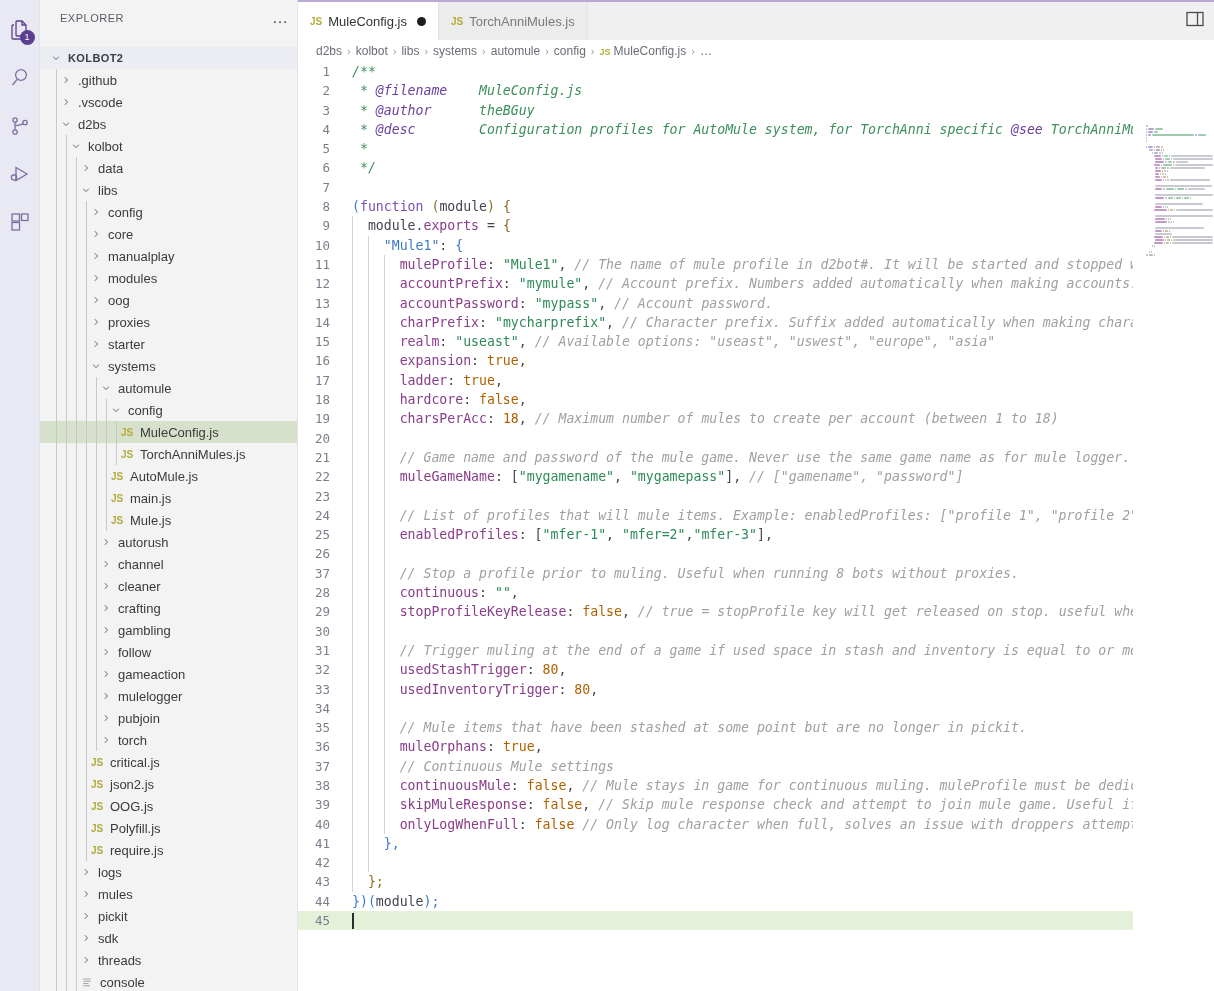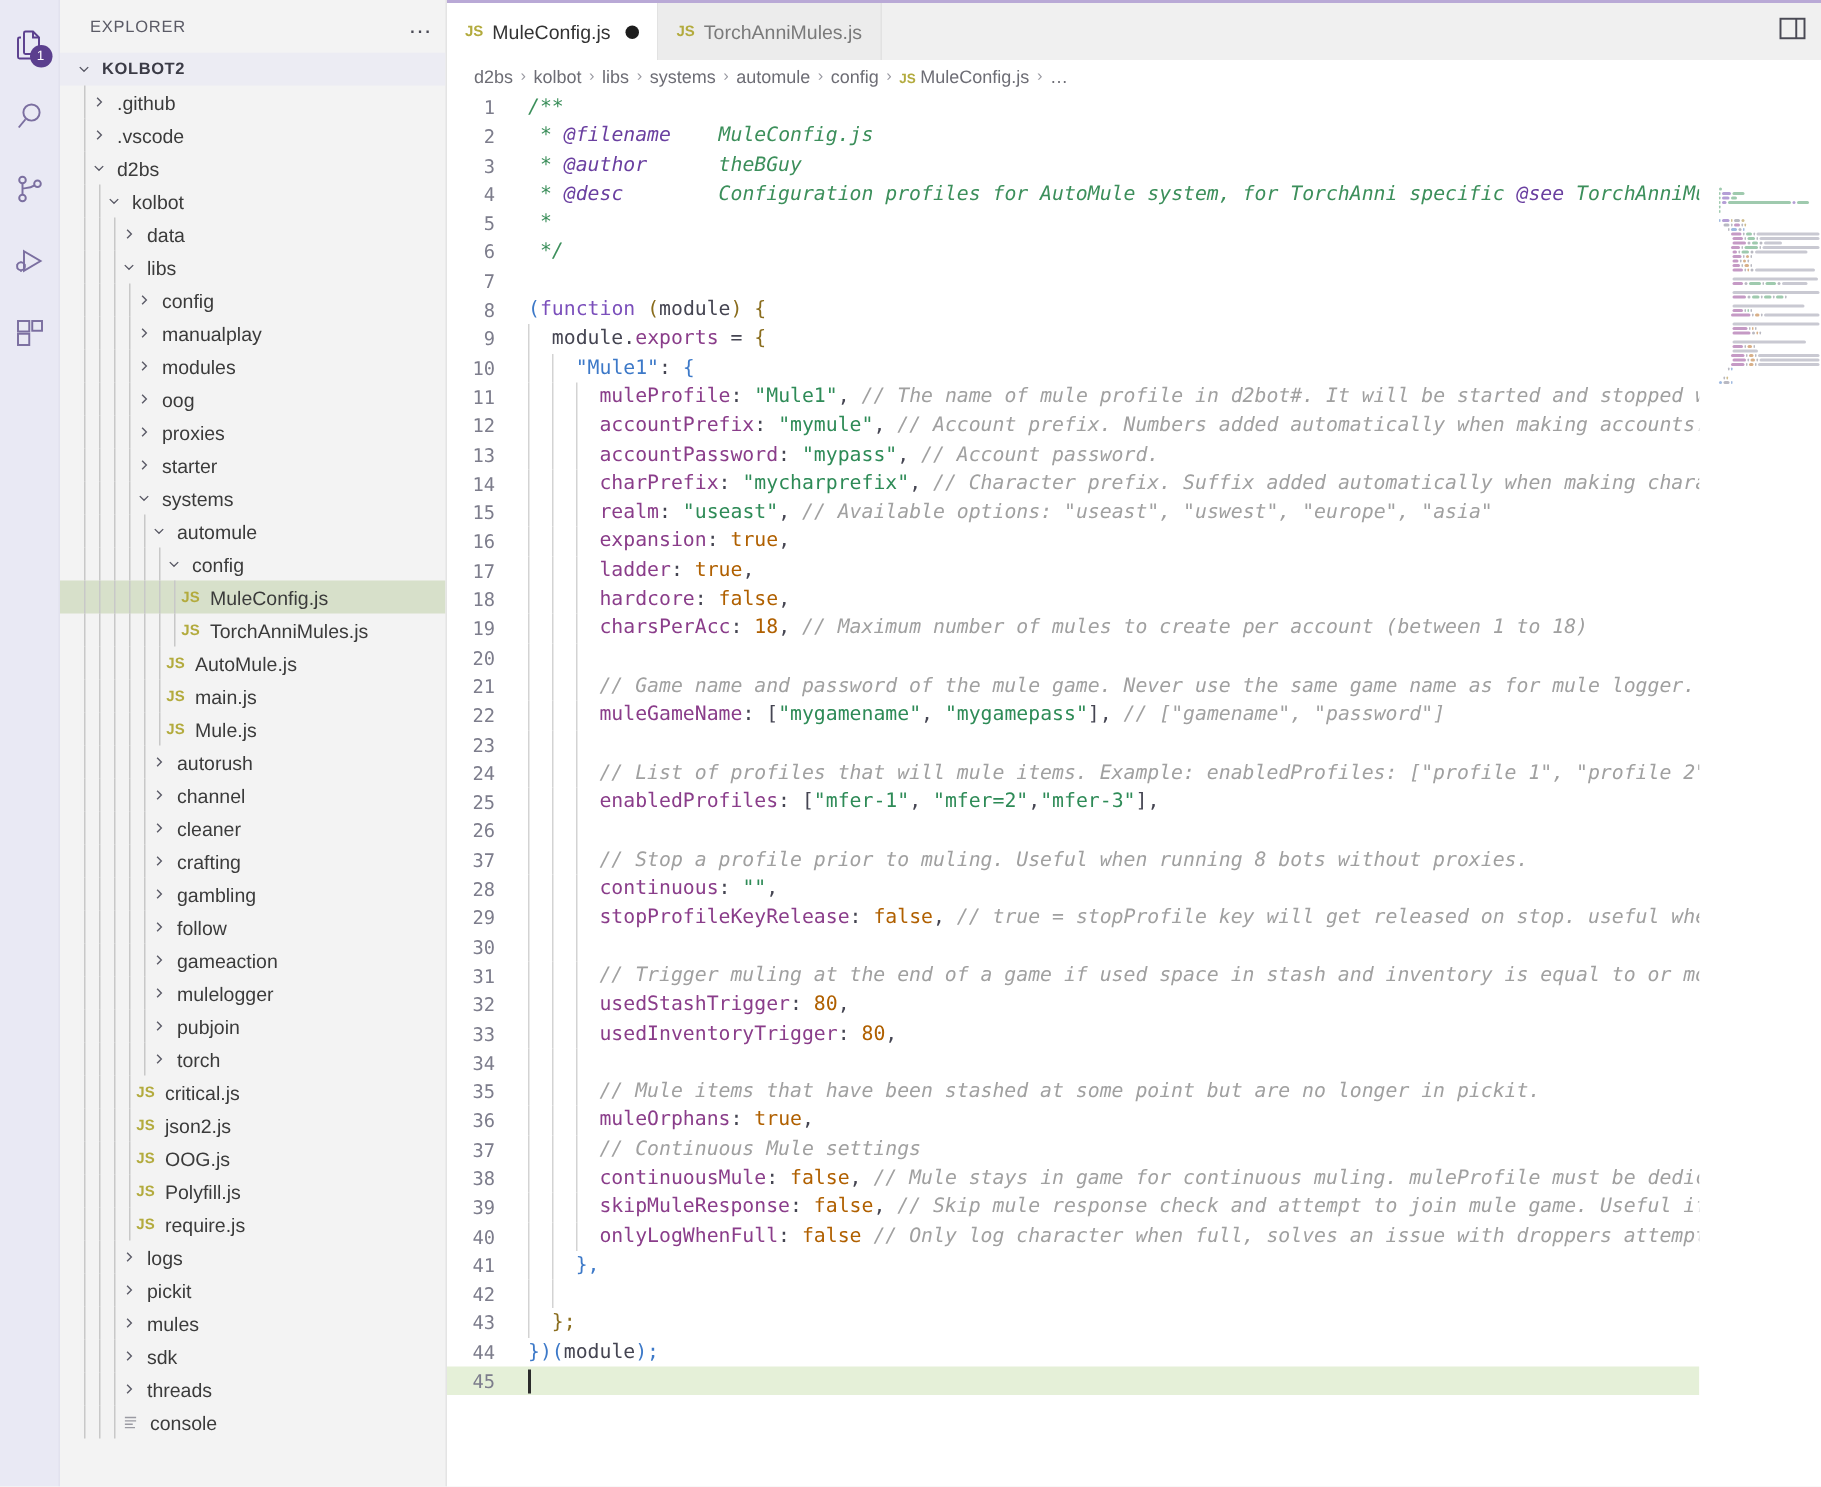--- a/index.html
+++ b/index.html
@@ -42,21 +42,21 @@
     border-right: 1px solid #e4e4e4;
   }
   .sb-header {
     height: 35px; display: flex; align-items: center;
     padding: 0 8px 0 20px;
     font-size: 11px; letter-spacing: .5px; color: #5b5b66;
     text-transform: uppercase;
   }
   .sb-header .title { flex: 1; }
   .sb-dots { color: #4a4a55; font-size: 16px; letter-spacing: 1px; cursor: pointer; line-height: 10px; }
-  .sb-tree { flex: 1; overflow: hidden; position: relative; }
+  .sb-tree { flex: 1; overflow: hidden; position: relative; margin-top: 12px; }
 
   .row {
     height: 22px; display: flex; align-items: center;
     font-size: 13px; color: #3b3b3b; white-space: nowrap;
     cursor: pointer; position: relative;
   }
   .row.root { background: #ececf3; font-weight: bold; font-size: 11px; letter-spacing: .4px; color: #3b3b46; text-transform: uppercase; }
   .row.selected { background: #d7e0ca; }
   .twisty {
     width: 16px; flex: 0 0 16px; display: flex; align-items: center; justify-content: center;
@@ -308,20 +308,33 @@
           <div class="indent-guide" style="left: 16px;"></div>
           <div class="indent-guide" style="left: 26px;"></div>
           <div class="indent-guide" style="left: 36px;"></div>
           <div class="indent-guide" style="left: 46px;"></div>
           <div style="flex: 0 0 48px; width: 48px;"></div>
           <div class="twisty">
             <svg width="10" height="10" viewBox="0 0 16 16" fill="none" stroke="#5a5a66" stroke-width="1.5">
               <path d="M6 3.5 10.5 8 6 12.5"></path>
             </svg>
           </div>
+          <span class="rlabel">core</span>
+        </div>
+        <div class="row">
+          <div class="indent-guide" style="left: 16px;"></div>
+          <div class="indent-guide" style="left: 26px;"></div>
+          <div class="indent-guide" style="left: 36px;"></div>
+          <div class="indent-guide" style="left: 46px;"></div>
+          <div style="flex: 0 0 48px; width: 48px;"></div>
+          <div class="twisty">
+            <svg width="10" height="10" viewBox="0 0 16 16" fill="none" stroke="#5a5a66" stroke-width="1.5">
+              <path d="M6 3.5 10.5 8 6 12.5"></path>
+            </svg>
+          </div>
           <span class="rlabel">manualplay</span>
         </div>
         <div class="row">
           <div class="indent-guide" style="left: 16px;"></div>
           <div class="indent-guide" style="left: 26px;"></div>
           <div class="indent-guide" style="left: 36px;"></div>
           <div class="indent-guide" style="left: 46px;"></div>
           <div style="flex: 0 0 48px; width: 48px;"></div>
           <div class="twisty">
             <svg width="10" height="10" viewBox="0 0 16 16" fill="none" stroke="#5a5a66" stroke-width="1.5">
@@ -668,33 +681,33 @@
         <div class="row">
           <div class="indent-guide" style="left: 16px;"></div>
           <div class="indent-guide" style="left: 26px;"></div>
           <div class="indent-guide" style="left: 36px;"></div>
           <div style="flex: 0 0 38px; width: 38px;"></div>
           <div class="twisty">
             <svg width="10" height="10" viewBox="0 0 16 16" fill="none" stroke="#5a5a66" stroke-width="1.5">
               <path d="M6 3.5 10.5 8 6 12.5"></path>
             </svg>
           </div>
+          <span class="rlabel">mules</span>
+        </div>
+        <div class="row">
+          <div class="indent-guide" style="left: 16px;"></div>
+          <div class="indent-guide" style="left: 26px;"></div>
+          <div class="indent-guide" style="left: 36px;"></div>
+          <div style="flex: 0 0 38px; width: 38px;"></div>
+          <div class="twisty">
+            <svg width="10" height="10" viewBox="0 0 16 16" fill="none" stroke="#5a5a66" stroke-width="1.5">
+              <path d="M6 3.5 10.5 8 6 12.5"></path>
+            </svg>
+          </div>
           <span class="rlabel">pickit</span>
-        </div>
-        <div class="row">
-          <div class="indent-guide" style="left: 16px;"></div>
-          <div class="indent-guide" style="left: 26px;"></div>
-          <div class="indent-guide" style="left: 36px;"></div>
-          <div style="flex: 0 0 38px; width: 38px;"></div>
-          <div class="twisty">
-            <svg width="10" height="10" viewBox="0 0 16 16" fill="none" stroke="#5a5a66" stroke-width="1.5">
-              <path d="M6 3.5 10.5 8 6 12.5"></path>
-            </svg>
-          </div>
-          <span class="rlabel">mules</span>
         </div>
         <div class="row">
           <div class="indent-guide" style="left: 16px;"></div>
           <div class="indent-guide" style="left: 26px;"></div>
           <div class="indent-guide" style="left: 36px;"></div>
           <div style="flex: 0 0 38px; width: 38px;"></div>
           <div class="twisty">
             <svg width="10" height="10" viewBox="0 0 16 16" fill="none" stroke="#5a5a66" stroke-width="1.5">
               <path d="M6 3.5 10.5 8 6 12.5"></path>
             </svg>

